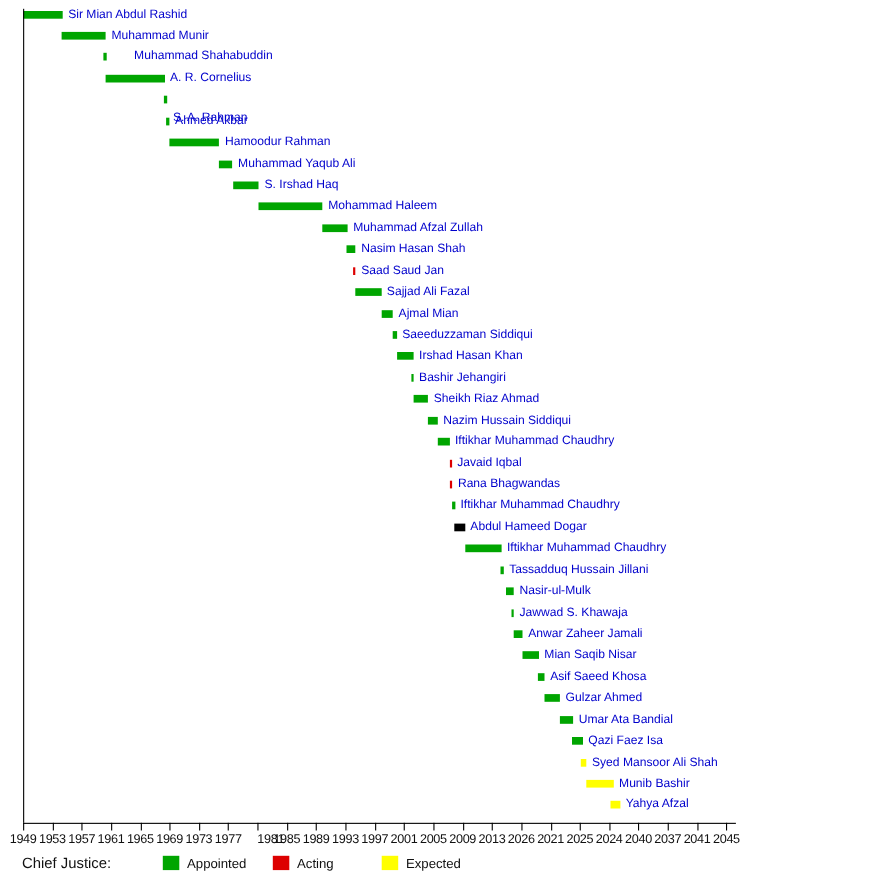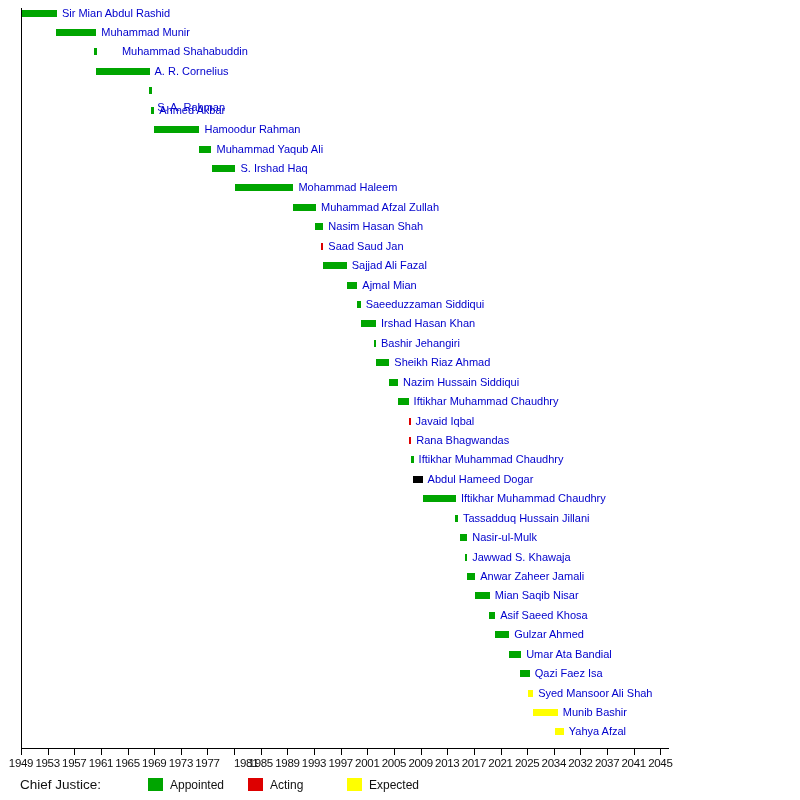--- a/index.html
+++ b/index.html
@@ -128,29 +128,29 @@
       <span class="tick-label" style="left: 325.68px;">1997</span>
       <div class="tick" style="left: 367.32px;"></div>
       <span class="tick-label" style="left: 352.32px;">2001</span>
       <div class="tick" style="left: 393.96px;"></div>
       <span class="tick-label" style="left: 378.96px;">2005</span>
       <div class="tick" style="left: 420.6px;"></div>
       <span class="tick-label" style="left: 405.6px;">2009</span>
       <div class="tick" style="left: 447.24px;"></div>
       <span class="tick-label" style="left: 432.24px;">2013</span>
       <div class="tick" style="left: 473.88px;"></div>
-      <span class="tick-label" style="left: 458.88px;">2017</span>
+      <span class="tick-label" style="left: 458.88px;">2026</span>
       <div class="tick" style="left: 500.52px;"></div>
       <span class="tick-label" style="left: 485.52px;">2021</span>
       <div class="tick" style="left: 527.16px;"></div>
       <span class="tick-label" style="left: 512.16px;">2025</span>
       <div class="tick" style="left: 553.8px;"></div>
-      <span class="tick-label" style="left: 538.8px;">2034</span>
+      <span class="tick-label" style="left: 538.8px;">2024</span>
       <div class="tick" style="left: 580.44px;"></div>
-      <span class="tick-label" style="left: 565.44px;">2032</span>
+      <span class="tick-label" style="left: 565.44px;">2040</span>
       <div class="tick" style="left: 607.08px;"></div>
       <span class="tick-label" style="left: 592.08px;">2037</span>
       <div class="tick" style="left: 633.72px;"></div>
       <span class="tick-label" style="left: 618.72px;">2041</span>
       <div class="tick" style="left: 660.36px;"></div>
       <span class="tick-label" style="left: 645.36px;">2045</span>
     </div>
   <div class="legend">
     <span class="legend-title">Chief Justice:</span>
     <span id="legend-items"><span class="legend-swatch" style="left: 148px; background: rgb(0, 165, 0);"></span><span class="legend-label" style="left: 170px;">Appointed</span><span class="legend-swatch" style="left: 248px; background: rgb(221, 0, 0);"></span><span class="legend-label" style="left: 270px;">Acting</span><span class="legend-swatch" style="left: 347px; background: rgb(255, 255, 0);"></span><span class="legend-label" style="left: 369px;">Expected</span></span>

